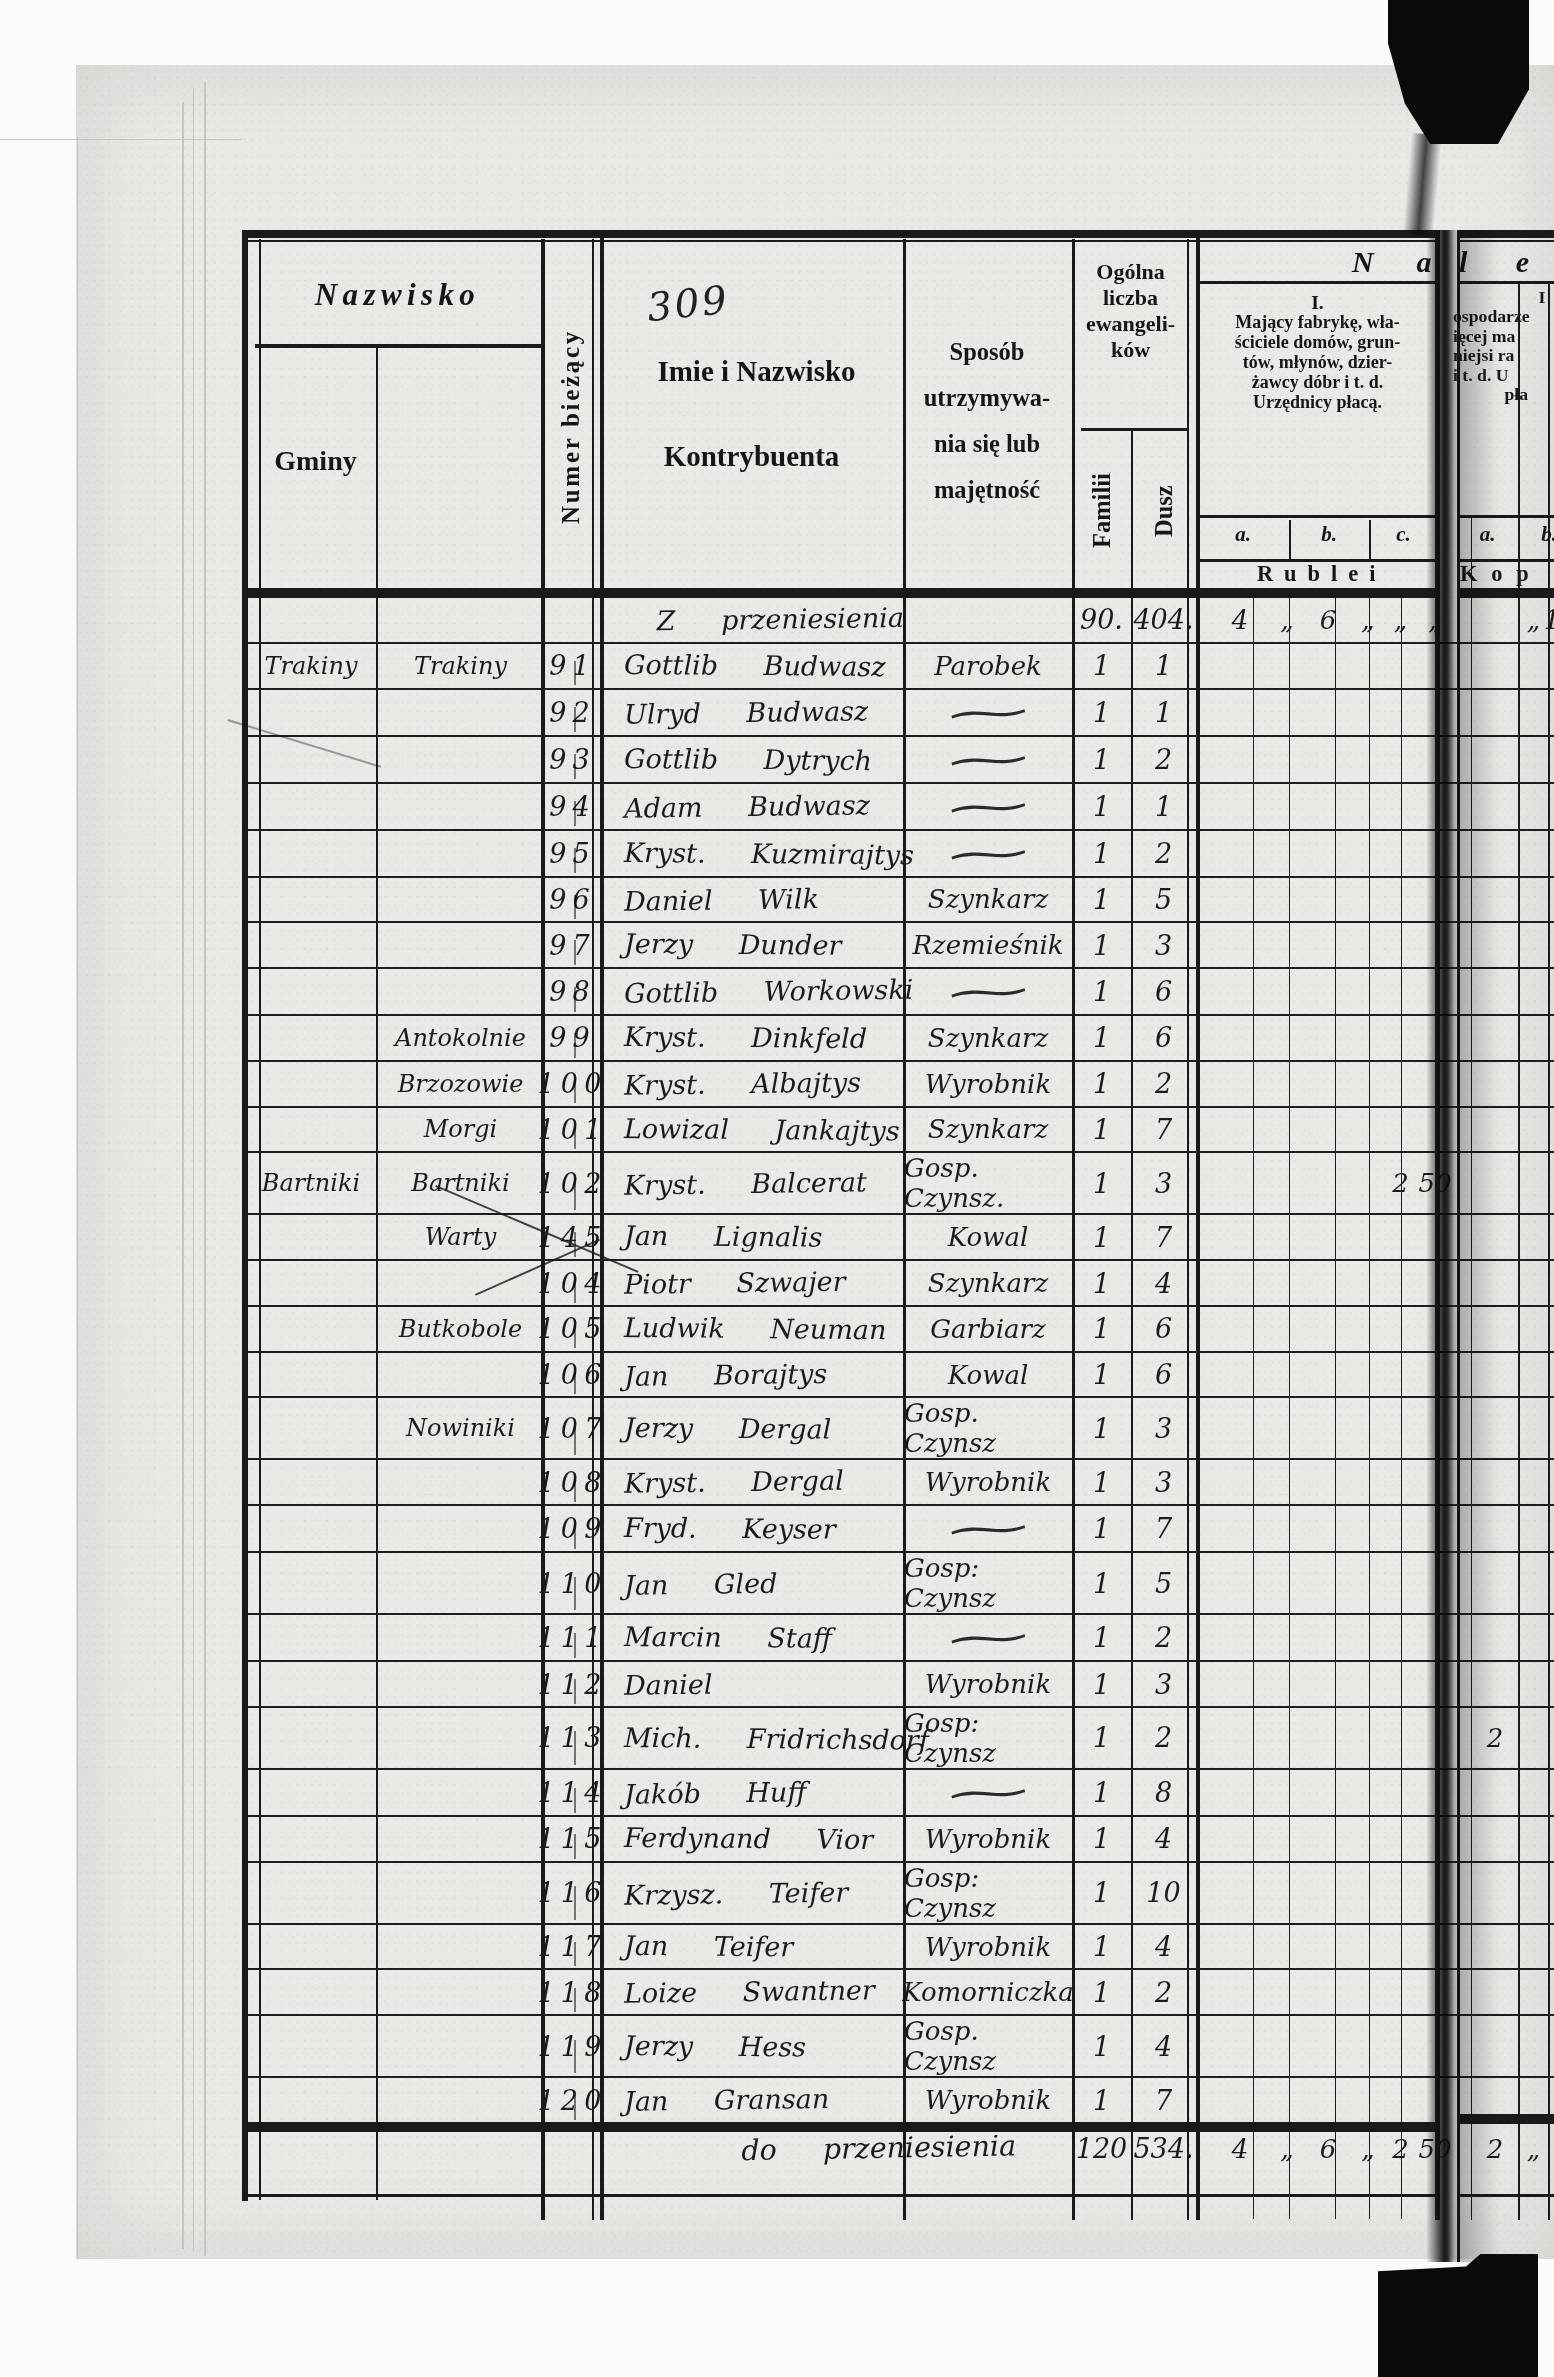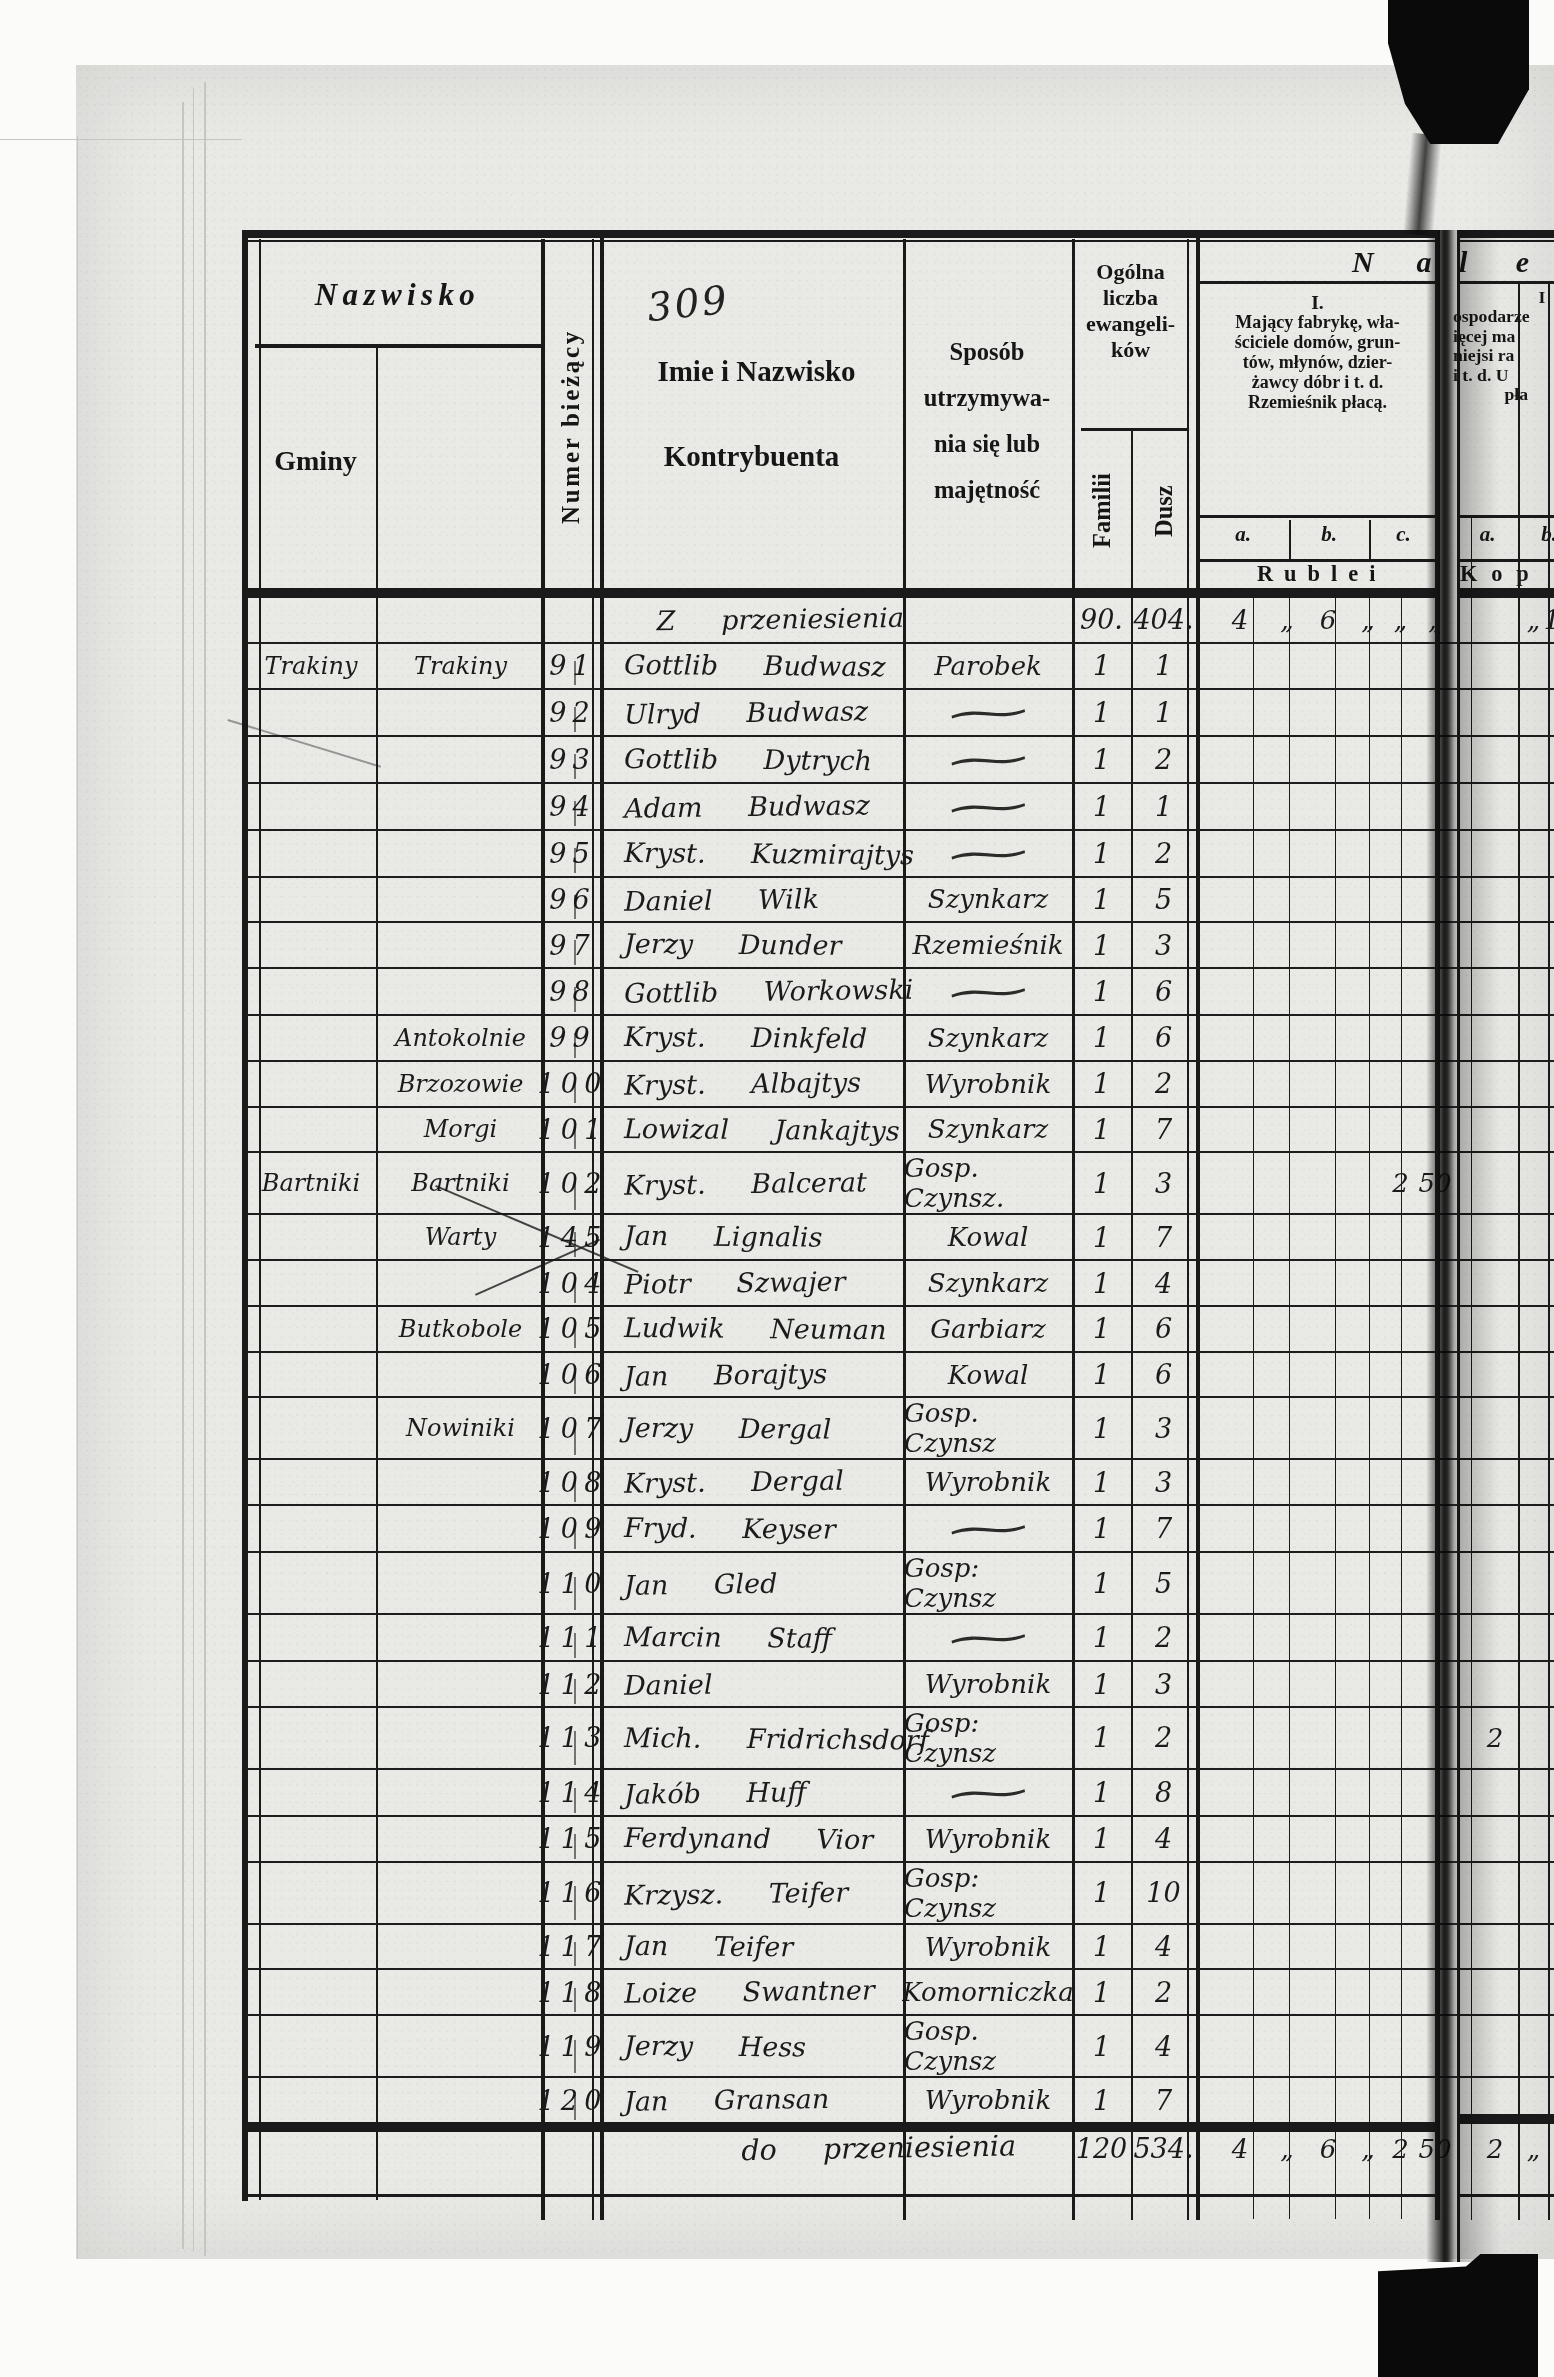--- a/index.html
+++ b/index.html
@@ -145,21 +145,21 @@
 
   <div class="printed" style="left:1352px;top:245px;font-size:30px;font-style:italic;letter-spacing:17.7px;">N a</div>
   <div class="printed" style="left:1459px;top:245px;font-size:30px;font-style:italic;letter-spacing:20.4px;">l e</div>
 
   <div class="printed center" style="left:1200px;top:292px;width:235px;font-size:18px;line-height:20px;">
     <div style="font-size:19.7px;">I.</div>
     <div>Mający fabrykę, wła-</div>
     <div>ściciele domów, grun-</div>
     <div>tów, młynów, dzier-</div>
     <div>żawcy dóbr i t. d.</div>
-    <div>Rzemieśnik płacą.</div>
+    <div>Urzędnicy płacą.</div>
   </div>
   <div class="printed" style="left:1453px;top:288px;width:102px;font-size:17.7px;line-height:19.4px;overflow:hidden;">
     <div style="text-align:right;padding-right:9.5px;">I</div>
     <div>ospodarze</div>
     <div>ięcej ma</div>
     <div>niejsi ra</div>
     <div>i t. d. U</div>
     <div style="text-align:right;padding-right:27px;">pła</div>
   </div>
 

